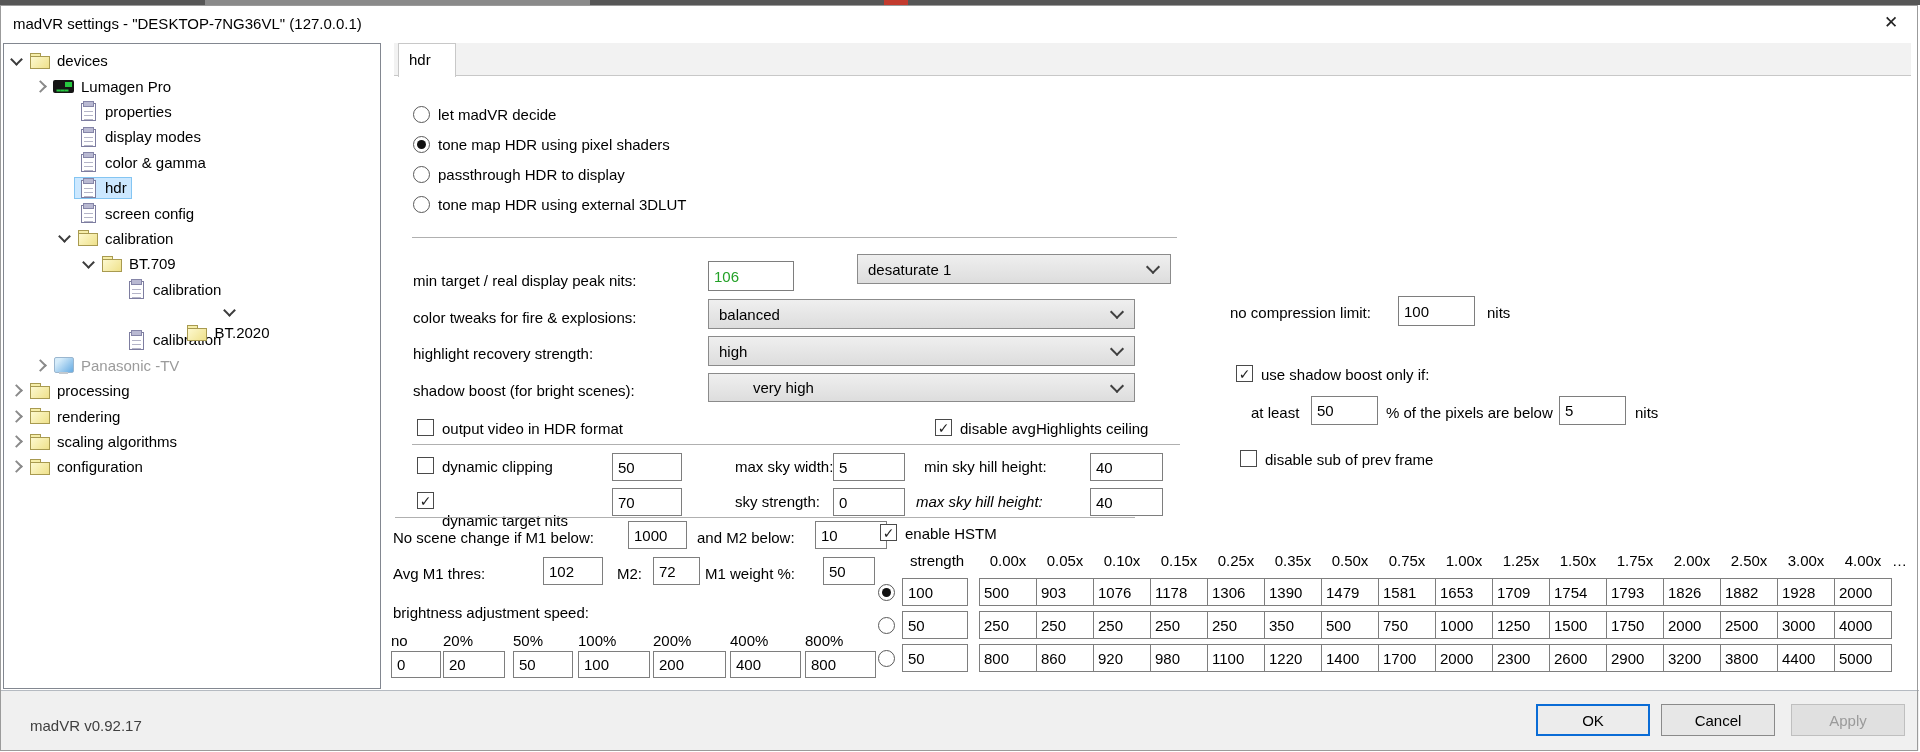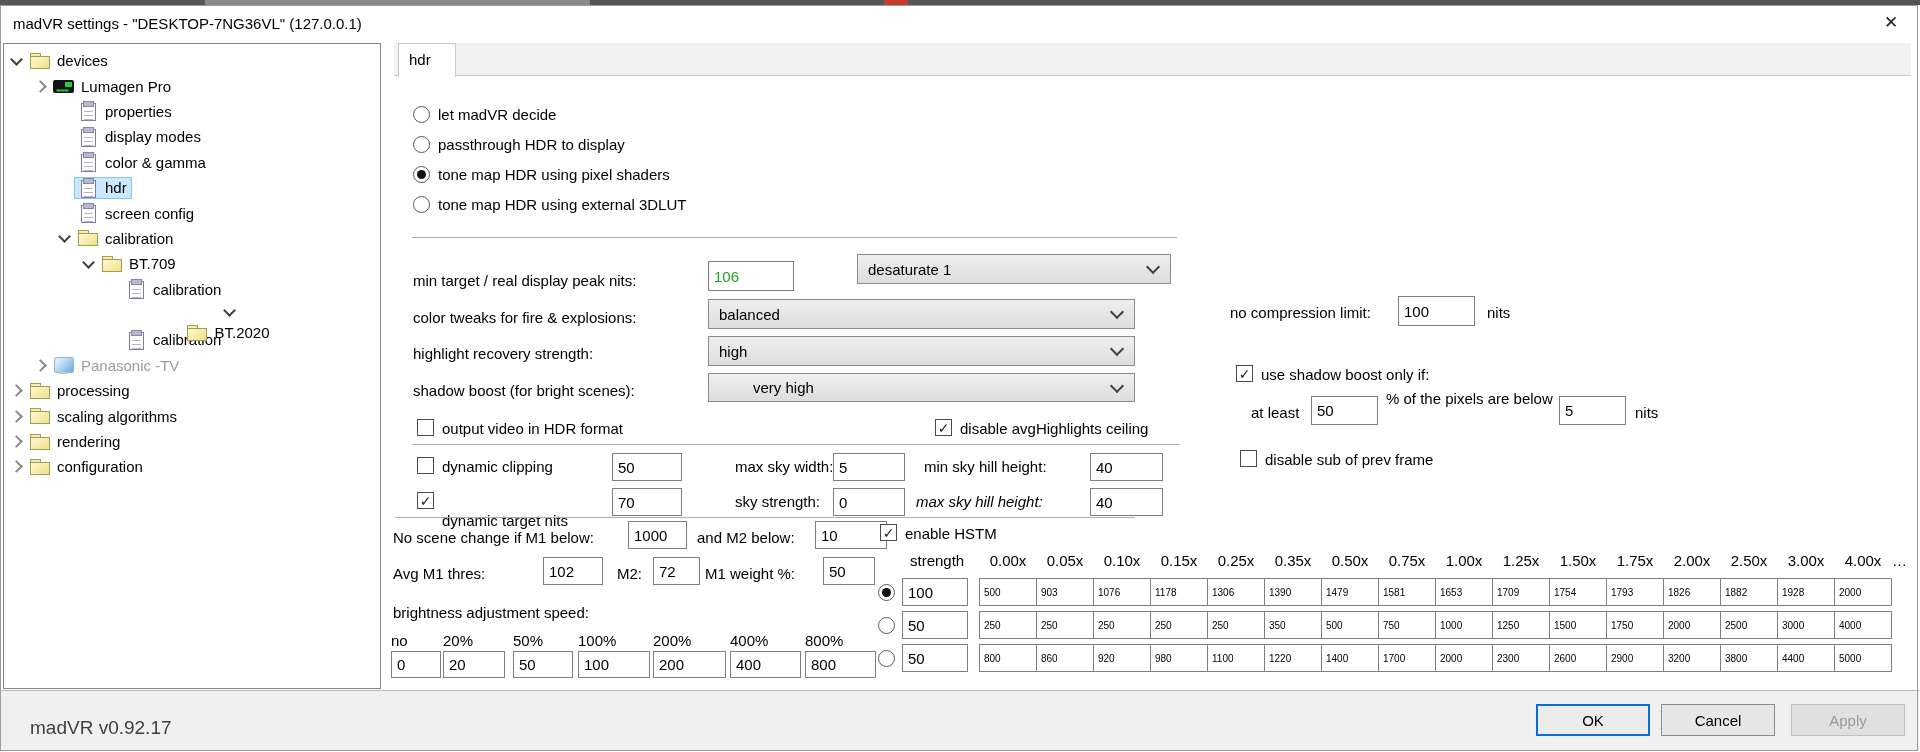--- a/index.html
+++ b/index.html
@@ -58,24 +58,24 @@
   
   #hstm{position:absolute;left:878px;top:552px;width:1040px;height:125px;}
   .hstm-head{position:absolute;left:0;top:0;display:flex;font-size:15px;}
   .hh-spacer{width:24px;flex:none;}
   .hh-strength{width:78px;flex:none;padding-left:8px;box-sizing:border-box;}
   .hh-col{width:58px;margin-left:-1px;flex:none;text-align:center;}
   .hh-more{width:20px;flex:none;}
   .hstm-row{position:absolute;left:0;display:flex;align-items:center;height:28px;}
   .hstm-radio-wrap{width:24px;flex:none;display:flex;align-items:center;}
   .hstm-strength{width:66px;height:28px;flex:none;margin-right:12px;border:1px solid #7e7e7e;background:#fff;font-size:15px;padding:0 5px;box-sizing:border-box;font-family:"Liberation Sans","DejaVu Sans",sans-serif;outline:none;}
-  .hstm-cell{width:58px;height:28px;flex:none;margin-left:-1px;border:1px solid #7e7e7e;background:#fff;font-size:10px;padding:0 4px;box-sizing:border-box;font-family:"Liberation Sans","DejaVu Sans",sans-serif;outline:none;}
+  .hstm-cell{width:58px;height:28px;flex:none;margin-left:-1px;border:1px solid #7e7e7e;background:#fff;font-size:15px;padding:0 4px;box-sizing:border-box;font-family:"Liberation Sans","DejaVu Sans",sans-serif;outline:none;}
   
   .statusbar{position:absolute;left:1px;top:690px;width:1918px;height:61px;background:#f0f0f0;border-top:1px solid #b5bac1;box-sizing:border-box;}
-  .version{position:absolute;left:30px;top:717px;font-size:19px;color:#3f3f3f;}
+  .version{position:absolute;left:30px;top:717px;font-size:15px;color:#3f3f3f;}
   .btn{position:absolute;top:704px;width:114px;height:32px;background:#e7e7e7;border:1px solid #8a8a8a;box-sizing:border-box;display:flex;align-items:center;justify-content:center;font-size:15px;}
   .btn.ok{border:2px solid #0a6cd6;background:#ececec;}
   .btn.disabled{background:#e0e0e0;border-color:#bfbfbf;color:#9a9a9a;}
 </style>
 </head>
 <body>
 
 <div id="canvas">
 
   <div class="top-strip">
@@ -202,30 +202,30 @@
           <span class="icon folder-icon"></span>
           <span class="nlabel">processing</span>
         </span>
       </div>
       <div class="trow" style="padding-left: 2px;">
         <span class="arrow-slot">
           <span class="chev"></span>
         </span>
         <span class="nbody">
           <span class="icon folder-icon"></span>
+          <span class="nlabel">rendering</span>
+        </span>
+      </div>
+      <div class="trow" style="padding-left: 2px;">
+        <span class="arrow-slot">
+          <span class="chev"></span>
+        </span>
+        <span class="nbody">
+          <span class="icon folder-icon"></span>
           <span class="nlabel">scaling algorithms</span>
-        </span>
-      </div>
-      <div class="trow" style="padding-left: 2px;">
-        <span class="arrow-slot">
-          <span class="chev"></span>
-        </span>
-        <span class="nbody">
-          <span class="icon folder-icon"></span>
-          <span class="nlabel">rendering</span>
         </span>
       </div>
       <div class="trow" style="padding-left: 2px;">
         <span class="arrow-slot">
           <span class="chev"></span>
         </span>
         <span class="nbody">
           <span class="icon folder-icon"></span>
           <span class="nlabel">configuration</span>
         </span>
@@ -234,26 +234,26 @@
 
   <div class="tab-strip"></div>
   <div class="tab-active"><span>hdr</span></div>
 
   <div id="hdr-modes">
       <div class="mode-row">
         <span class="rb"></span>
         <span>let madVR decide</span>
       </div>
       <div class="mode-row">
+        <span class="rb sel"></span>
+        <span>tone map HDR using pixel shaders</span>
+      </div>
+      <div class="mode-row">
         <span class="rb"></span>
         <span>passthrough HDR to display</span>
-      </div>
-      <div class="mode-row">
-        <span class="rb sel"></span>
-        <span>tone map HDR using pixel shaders</span>
       </div>
       <div class="mode-row">
         <span class="rb"></span>
         <span>tone map HDR using external 3DLUT</span>
       </div>
     </div>
 
   <div class="sep" style="left:412px;top:237px;width:765px;"></div>
 
   <div class="lbl" style="left:413px;top:272px;">min target / real display peak nits:</div>
@@ -340,21 +340,21 @@
 
   <div class="lbl" style="left:1230px;top:304px;">no compression limit:</div>
   <input class="tin" style="left: 1398px; top: 296px; width: 77px; height: 30px;" value="100">
   <div class="lbl" style="left:1487px;top:304px;">nits</div>
 
   <div class="cb" style="left:1236px;top:365px;">✓</div>
   <div class="lbl" style="left:1261px;top:366px;">use shadow boost only if:</div>
 
   <div class="lbl" style="left:1251px;top:404px;">at least</div>
   <input class="tin" style="left: 1311px; top: 396px; width: 67px; height: 29px;" value="50">
-  <div class="lbl" style="left:1386px;top:390px;text-align:center;">% of the pixels are below</div>
+  <div class="lbl" style="left:1386px;top:404px;text-align:center;">% of the pixels are below</div>
   <input class="tin" style="left: 1559px; top: 396px; width: 67px; height: 29px;" value="5">
   <div class="lbl" style="left:1635px;top:404px;">nits</div>
 
   <div class="cb" style="left:1240px;top:450px;"></div>
   <div class="lbl" style="left:1265px;top:451px;">disable sub of prev frame</div>
 
   <div class="cb" style="left:880px;top:524px;">✓</div>
   <div class="lbl" style="left:905px;top:525px;">enable HSTM</div>
   <div id="hstm">
       <div class="hstm-head">

